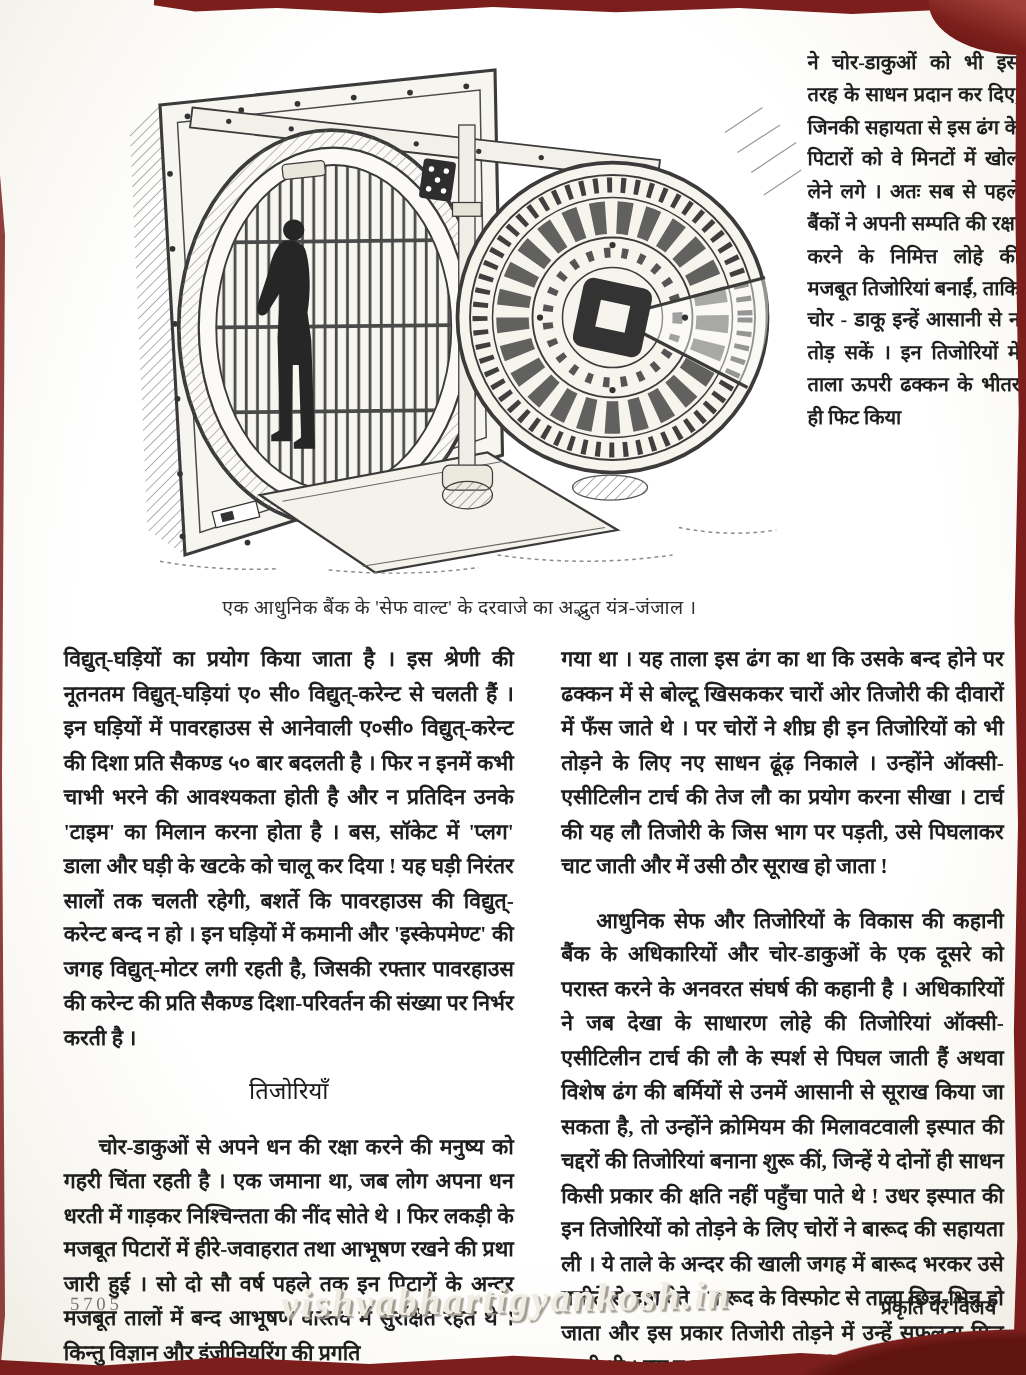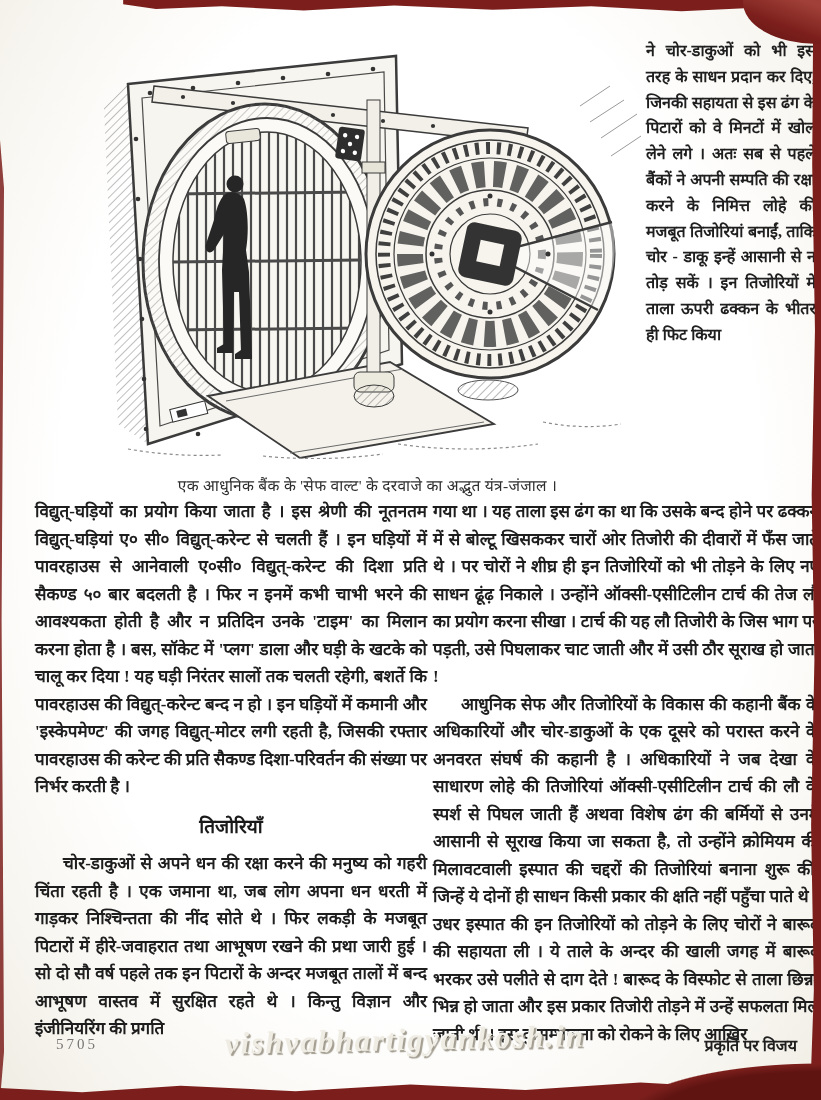--- a/index.html
+++ b/index.html
@@ -50,26 +50,26 @@
   }
   .caption{
     position:absolute;left:90px;top:462px;width:555px;
     text-align:center;font-size:15.5px;color:#2e2e2e;letter-spacing:.3px;margin-top:12px;
   }
   .col{
     position:absolute;top:498px;width:392px;
     font-size:17px;line-height:27.5px;text-align:justify;text-justify:inter-word;
     color:#1e1e1e;font-weight:bold;
   }
-  .col p{margin:0;font-family:Liberation Serif, serif;}
+  .col p{margin:16px;font-family:Liberation Serif, serif;}
   .col-left{left:35px;}
   .col-right{left:433px;width:386px;}
   .col .indent{text-indent:28px;}
   .heading{
-    margin:12px 0 10px 0;text-align:center;font-size:19px;font-weight:bold;color:#1a1a1a;
+    margin:12px 0 10px 0;text-align:center;font-size:19px;font-weight:normal;color:#1a1a1a;
   }
   
   .pageno{
     position:absolute;left:56px;top:1036px;font-size:15px;color:#4a4a4a;
     letter-spacing:3px;opacity:.75;
   }
   .watermark{
     position:absolute;left:170px;top:1022px;width:470px;text-align:center;
     font-style:italic;font-weight:bold;font-size:31px;letter-spacing:2px;
     color:#efece4;

